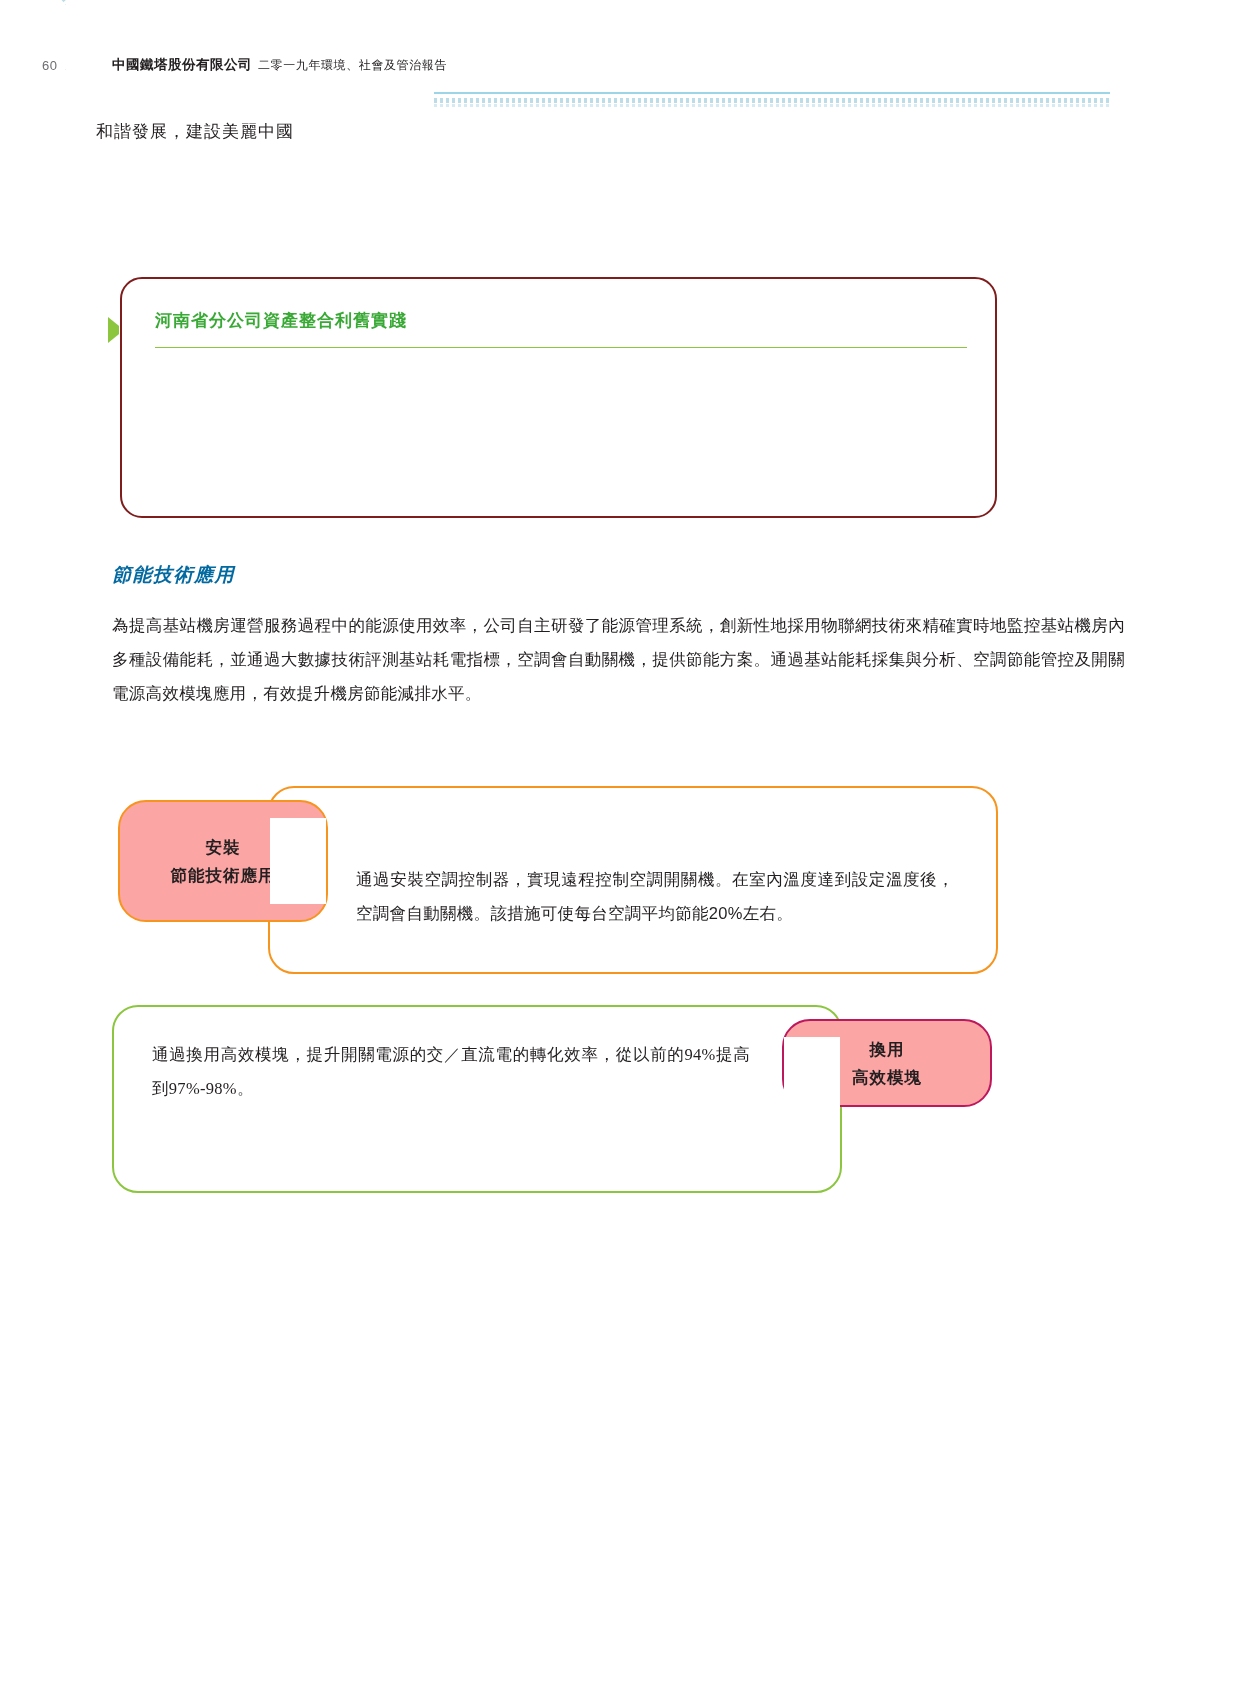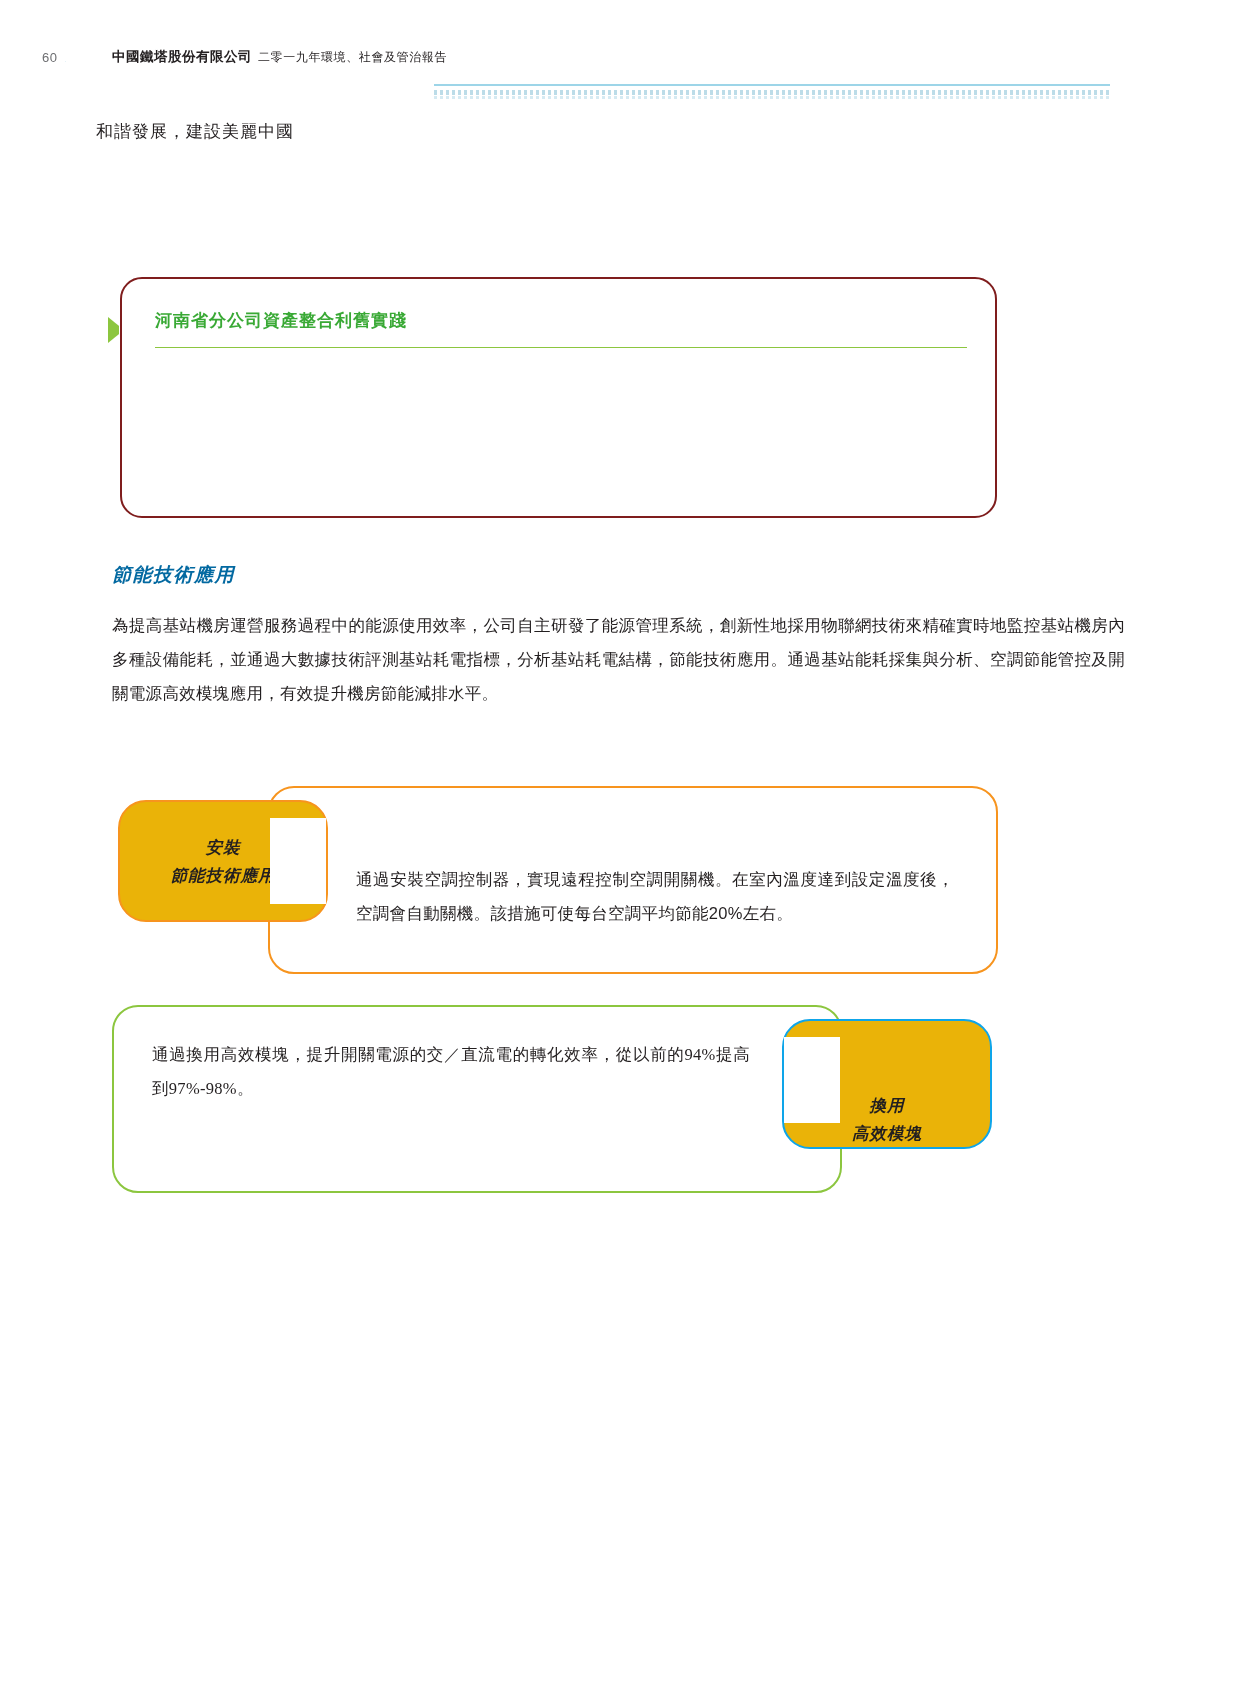--- a/index.html
+++ b/index.html
@@ -12,21 +12,21 @@
     background: #ffffff;
     font-family: "Liberation Sans", sans-serif;
     color: #231f20;
     position: relative;
     overflow: hidden;
   }
 
   
   .page-header {
     position: absolute;
-    top: 0;
+    top: 8px;
     left: 0;
     width: 980px;
     height: 100px;
   }
   .corner-arc {
     position: absolute;
     left: -52px;
     top: -46px;
     width: 150px;
     height: 150px;
@@ -205,31 +205,30 @@
   .callout-body {
     position: absolute;
     border-radius: 26px;
     box-sizing: border-box;
     background: #ffffff;
   }
   .callout-label {
     position: absolute;
     border-radius: 28px;
     box-sizing: border-box;
-    background: #eab308;
+    background: #fca5a5;
     display: flex;
     align-items: center;
     justify-content: center;
     text-align: center;
     font-weight: bold;
     font-size: 16.5px;
     line-height: 28px;
     letter-spacing: 1px;
     color: #231f20;
-    font-style: italic;
   }
   .callout-text {
     position: absolute;
     font-size: 16.5px;
     line-height: 34px;
     letter-spacing: 0.3px;
     color: #231f20;
     text-align: justify;
   }
   #callout-1-body {
@@ -247,23 +246,22 @@
   #callout-1-text {
     left: 356px; top: 862px; width: 598px;
   }
 
   
   #callout-2-body {
     left: 112px; top: 1005px; width: 730px; height: 188px;
     border: 2px solid #8cc63f;
   }
   #callout-2-label {
-    left: 782px; top: 1019px; width: 210px; height: 130px;
-    border: 2px solid #0ea5e9;
-    align-items: flex-end;
+    left: 782px; top: 1019px; width: 210px; height: 88px;
+    border: 2px solid #be185d;
   }
   #callout-2-mask {
     position: absolute; left: 784px; top: 1037px; width: 56px; height: 86px;
     background: #ffffff;
   }
   #callout-2-text {
     left: 152px; top: 1038px; width: 598px; font-family: Liberation Serif, serif;
   }
 </style>
 </head>
@@ -286,21 +284,21 @@
 <div class="running-title">和諧發展，建設美麗中國</div>
 
 <div class="case-pointer"></div>
 <div class="case-pointer-mask"></div>
 <div class="case-box">
   <div class="case-title">河南省分公司資產整合利舊實踐</div>
   <div class="case-divider"></div>
 </div>
 
 <div class="section-heading">節能技術應用</div>
-<div class="section-para">為提高基站機房運營服務過程中的能源使用效率，公司自主研發了能源管理系統，創新性地採用物聯網技術來精確實時地監控基站機房內多種設備能耗，並通過大數據技術評測基站耗電指標，分析基站耗電結構，節能技術應用。通過基站能耗採集與分析、空調節能管控及開關電源高效模塊應用，有效提升機房節能減排水平。</div>
+<div class="section-para">為提高基站機房運營服務過程中的能源使用效率，公司自主研發了能源管理系統，創新性地採用物聯網技術來精確實時地監控基站機房內多種設備能耗，並通過大數據技術評測基站耗電指標，空調會自動關機，提供節能方案。通過基站能耗採集與分析、空調節能管控及開關電源高效模塊應用，有效提升機房節能減排水平。</div>
 
 <div class="callout-body" id="callout-1-body"></div>
 <div class="callout-label" id="callout-1-label">
   <div>
     <div>安裝</div>
     <div>節能技術應用</div>
   </div>
 </div>
 <div id="callout-1-mask"></div>
 <div class="callout-text" id="callout-1-text">通過安裝空調控制器，實現遠程控制空調開關機。在室內溫度達到設定溫度後，空調會自動關機。該措施可使每台空調平均節能20%左右。</div>

